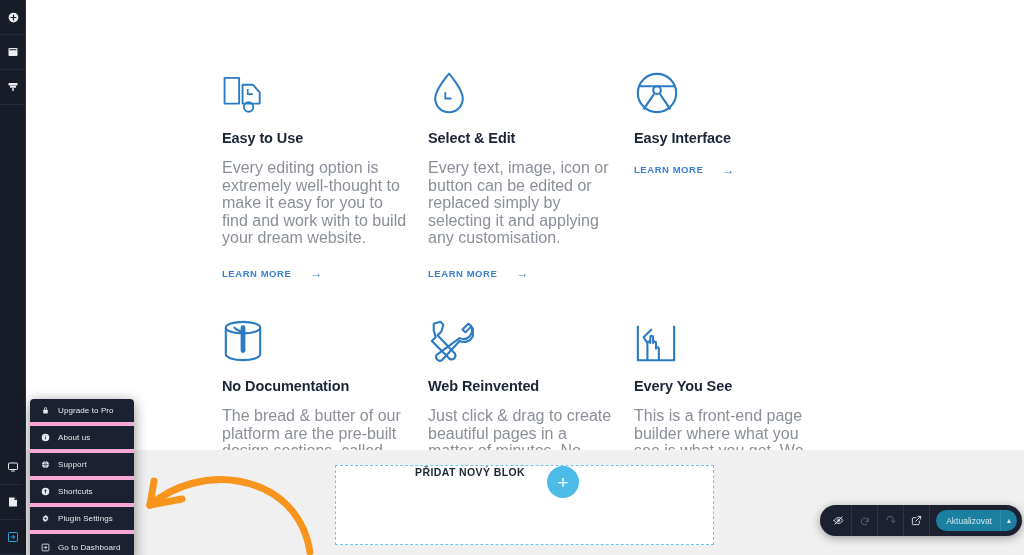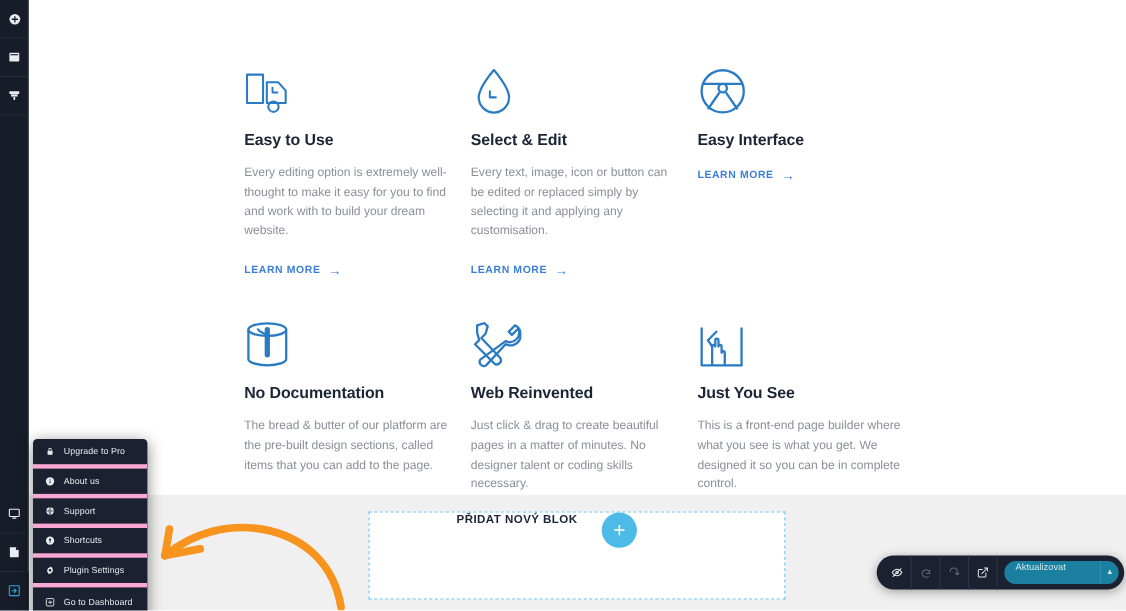--- a/index.html
+++ b/index.html
@@ -47,21 +47,21 @@
   .canvas {
     position: absolute;
     left: 26px; top: 0;
     width: 998px;
     height: 555px;
     background: #ffffff;
   }
 
   .features {
     position: absolute;
-    left: 0; top: 8px;
+    left: 0; top: 18px;
     width: 844px;
     padding: 36px 0 0 0;
   }
 
   .feat-row {
     display: flex;
     padding-left: 196px;
   }
   .feat-row.row2 { margin-top: 21px; }
 
@@ -81,35 +81,35 @@
 
   .feat-title {
     font-size: 14.5px;
     font-weight: bold;
     color: #1b2536;
     letter-spacing: -0.1px;
     margin-bottom: 13px;
   }
 
   .feat-desc {
-    font-size: 11px;
+    font-size: 16px;
     line-height: 17.6px;
     color: #8a8f98;
     width: 186px;
     margin-bottom: 16px;
   }
 
   .feat-link {
     font-size: 9.5px;
     font-weight: bold;
     letter-spacing: 0.55px;
     color: #3b7fd4;
     display: inline-flex;
     align-items: center;
-    gap: 7px;
+    gap: 19px;
     text-decoration: none;
     cursor: pointer;
   }
   .feat-link .arr { font-size: 12px; line-height: 1; }
 
   
   .band {
     position: absolute;
     left: 26px;
     top: 450px;
@@ -223,27 +223,27 @@
     height: 31px;
     display: flex;
     align-items: center;
     justify-content: center;
     cursor: pointer;
     border-right: 1px solid #2d3446;
   }
   .fbtn svg { display: block; }
   .update-wrap {
     display: flex;
+    align-items: center;
     margin-left: 6px;
     background: #1b7fa0;
     border-radius: 13px;
     height: 21px;
     overflow: hidden;
     cursor: pointer;
-    gap: 23px;
   }
   .update-label {
     font-size: 8.5px;
     color: #cfe6ee;
     padding: 0 8px 0 10px;
     white-space: nowrap;
   }
   .update-caret {
     width: 17px;
     height: 21px;
@@ -419,21 +419,21 @@
         </div>
 
         <div class="feat-col">
           <div class="feat-icon">
             <svg width="44" height="42" viewBox="0 0 46 44" fill="none" stroke="#2b7bc4" stroke-width="2.2" stroke-linejoin="round">
               <path d="M4 4v36h38V4"></path>
               <path d="M14 40V22c0-2 3-2 3 0v-6c0-2 3-2 3 0v6c0-2 3-2 3 0v6c0-2 3-2 3 0v12"></path>
               <path d="M14 22l-4-6 8-8" stroke-linecap="round"></path>
             </svg>
           </div>
-          <div class="feat-title">Just You See</div>
+          <div class="feat-title">Every You See</div>
           <div class="feat-desc">This is a front-end page builder where what you see is what you get. We designed it so you can be in complete control.</div>
           <a class="feat-link">
             <span>LEARN MORE</span>
             <span class="arr">→</span>
           </a>
         </div>
 
       </div>
 
     </div>

